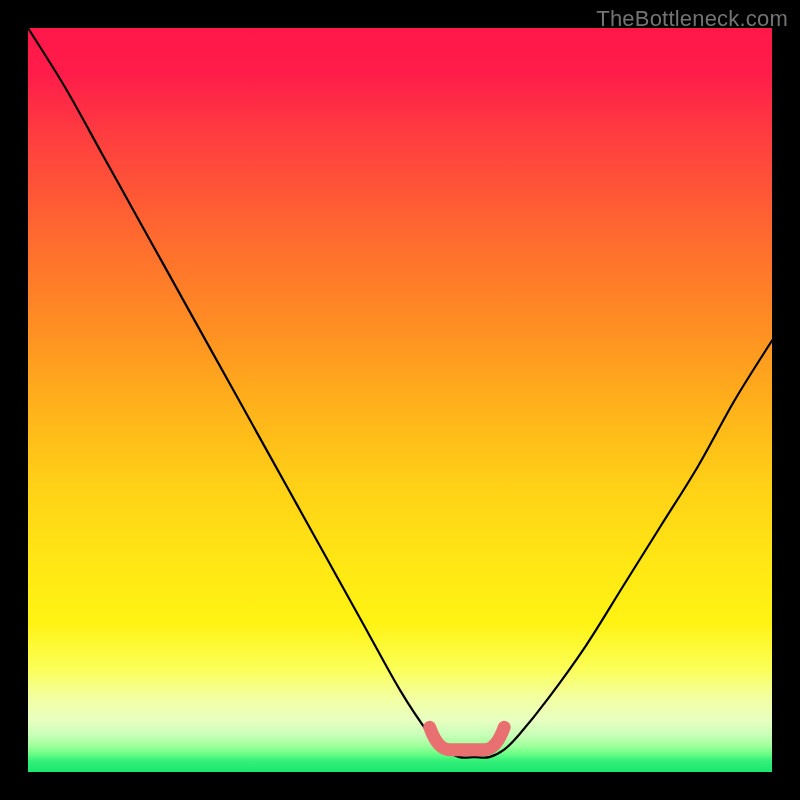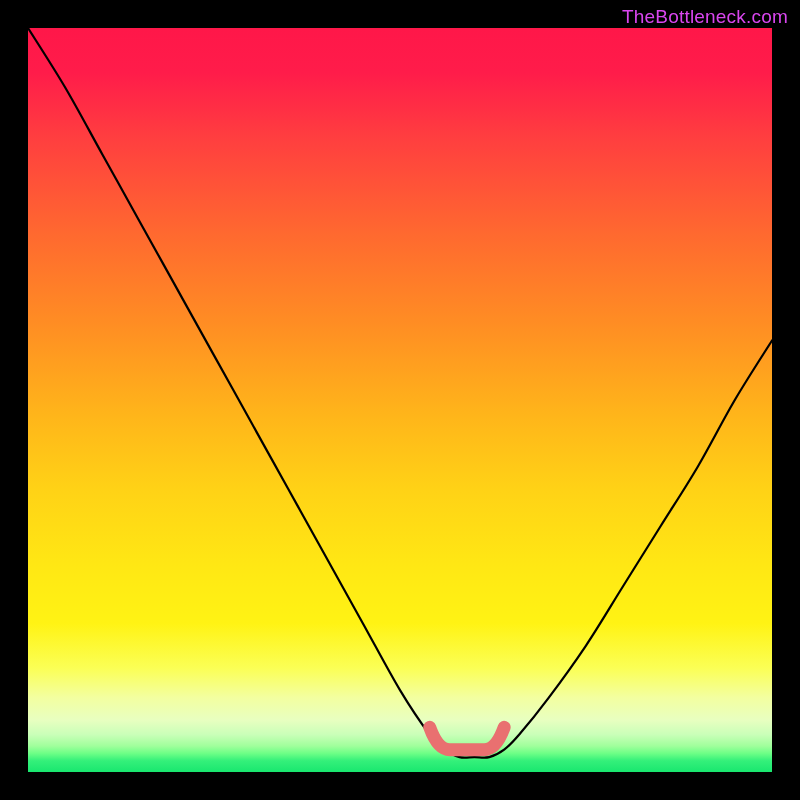--- a/index.html
+++ b/index.html
@@ -45,22 +45,22 @@
       #6dff86 97.5%,
       #34f07a 98.5%,
       #19e76f 100%
     );
     overflow: hidden;
   }
   .watermark {
     position: absolute;
     top: 6px;
     right: 12px;
-    color: #d946ef;
-    font-size: 19px;
+    color: #737373;
+    font-size: 22px;
     font-weight: 400;
     letter-spacing: 0.2px;
     user-select: none;
   }
   svg.curves {
     position: absolute;
     left: 0;
     top: 0;
     width: 744px;
     height: 744px;

